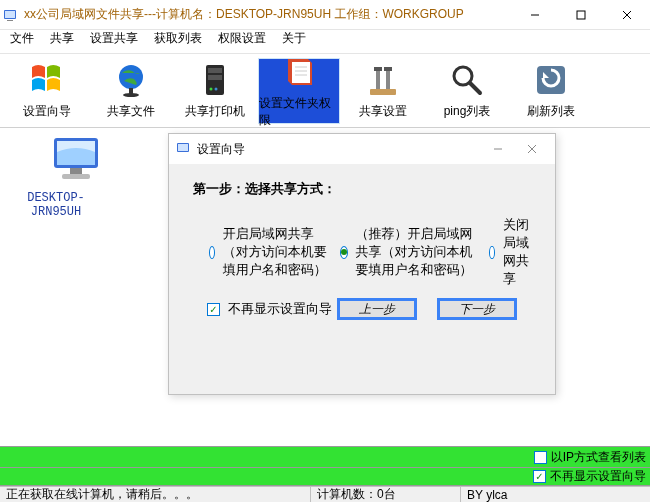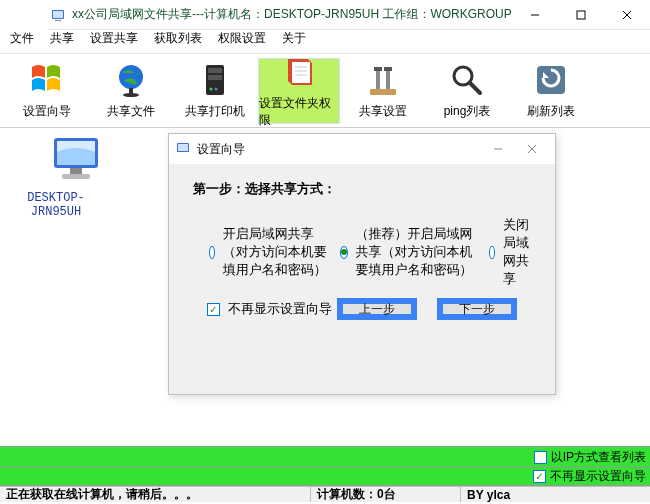--- a/index.html
+++ b/index.html
@@ -12,22 +12,21 @@
     height: 504px;
     overflow: hidden;
     position: relative;
   }
   .titlebar {
     height: 30px;
     border-bottom: 1px solid #e5e5e5;
     display: flex;
     align-items: center;
     padding: 0 0 0 2px;
-    color: #14532d;
-    margin-left: 48px;
+    color: #a16207;
   }
   .titlebar .app-icon { width: 16px; height: 16px; margin-right: 6px; }
   .titlebar .title { flex: 1; }
   .win-controls { display: flex; }
   .win-btn { width: 46px; height: 30px; display: flex; align-items: center; justify-content: center; color: #000; }
   .menubar {
     height: 24px;
     display: flex;
     align-items: flex-start;
     gap: 16px;
@@ -47,21 +46,21 @@
     width: 82px;
     height: 66px;
     display: flex;
     flex-direction: column;
     align-items: center;
     justify-content: center;
     gap: 4px;
     border: 1px solid transparent;
   }
   .tool-item.selected {
-    background: #bef264;
+    background: #1d4ed8;
     border: 1px solid #cce4f7;
   }
   .tool-icon { width: 38px; height: 38px; display: flex; align-items: center; justify-content: center; }
   .tool-label { font-size: 12px; color: #000; }
   .workspace {
     position: relative;
     height: calc(504px - 30px - 24px - 74px - 22px - 20px - 16px);
     background: #fff;
     display: flex;
     align-items: flex-start;
@@ -112,26 +111,27 @@
     display: flex;
     align-items: center;
     padding: 10px 14px 14px 14px;
   }
   .chk { width: 13px; height: 13px; border: 1px solid #0078d7; display: inline-flex; align-items: center; justify-content: center; background: #fff; font-size: 10px; color: #1a8f1a; }
   .chk.checked::after { content: "✓"; }
   .nav-btns { margin-left: auto; display: flex; gap: 20px; }
   .btn {
     min-width: 80px;
     height: 22px;
-    border: 6px solid #3b82f6;
+    border: 3px solid #3b82f6;
     background: #e1e1e1;
     display: inline-flex;
     align-items: center;
     justify-content: center;
     font-size: 12px;
+    font-style: italic;
   }
   .green-bar {
     height: 22px;
     background: #33e233;
     display: flex;
     align-items: center;
     justify-content: flex-end;
     padding: 0 4px;
     border-top: 1px solid #999;
     border-bottom: 1px solid #999;
@@ -140,21 +140,21 @@
   .chk-ip { display: flex; align-items: center; gap: 4px; color: #000; font-size: 12px; }
   .status {
     height: 16px;
     display: flex;
     align-items: center;
     background: #f0f0f0;
     border-top: 1px solid #c0c0c0;
     font-size: 12px;
     color: #000;
   }
-  .status .cell { padding: 0 6px; border-left: 1px solid #c0c0c0; height: 100%; display: flex; align-items: center; font-weight: bold; }
+  .status .cell { padding: 0 6px; border-left: 1px solid #c0c0c0; height: 100%; display: flex; align-items: center; }
   .status .cell:first-child { border-left: none; flex: 1; }
   .status .cell.mid { width: 150px; }
   .status .cell.right { width: 190px; }
 </style>
 </head>
 <body>
 
 <div class="titlebar">
   <span class="app-icon">
     <svg viewBox="0 0 16 16">

